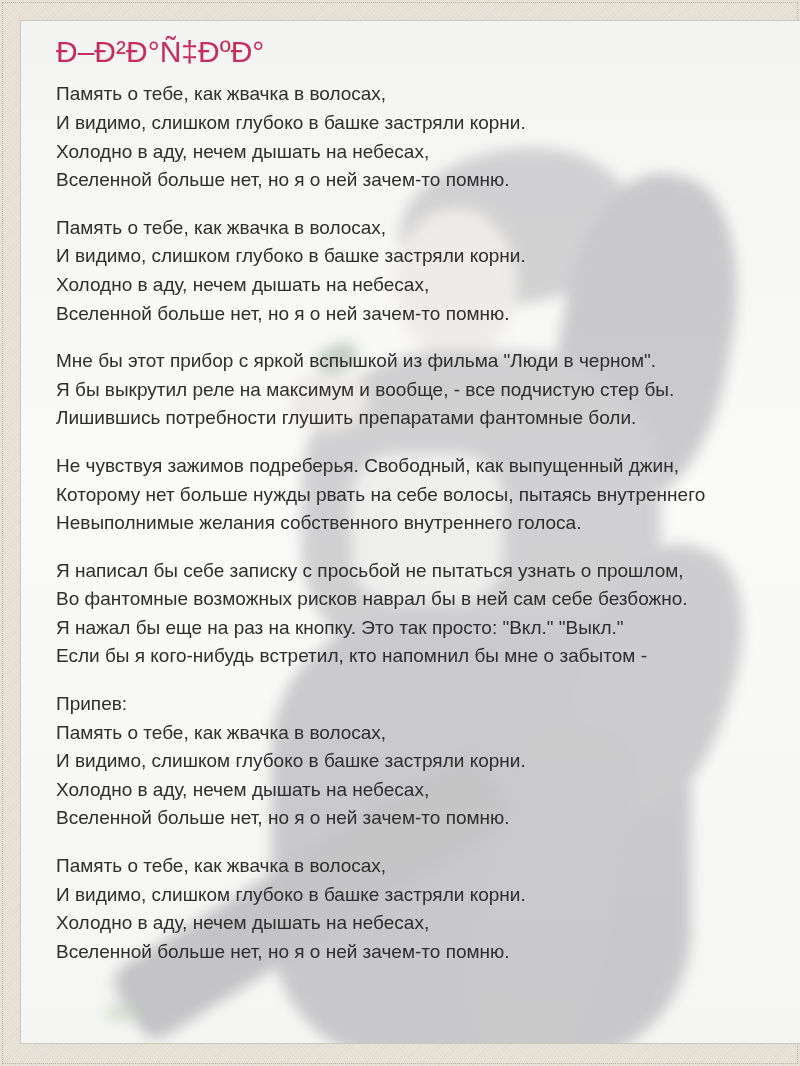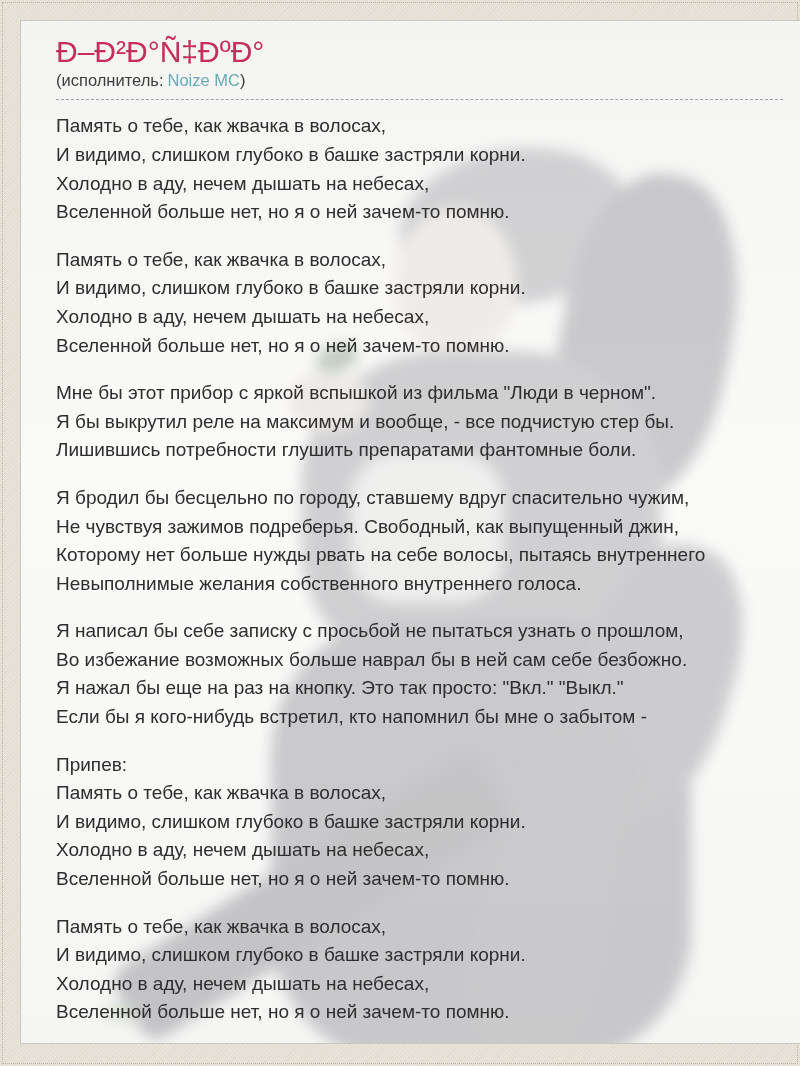--- a/index.html
+++ b/index.html
@@ -82,21 +82,20 @@
     <div class="shape sh-streak"></div>
     <div class="shape sh-mic"></div>
     <div class="shape sh-hand"></div>
     <div class="shape sh-band"></div>
   </div>
 
   <div class="content">
 
     <h1 class="page-title">Ð–Ð²Ð°Ñ‡ÐºÐ°</h1>
 
-    <div class="subtitle"><span>(исполнитель:</span><a class="artist-link">Noize MC</a><span class="paren">)</span></div>
 
     <div class="lyrics">
 
       <p class="stanza">
         <span class="line">Память о тебе, как жвачка в волосах,</span>
         <span class="line">И видимо, слишком глубоко в башке застряли корни.</span>
         <span class="line">Холодно в аду, нечем дышать на небесах,</span>
         <span class="line">Вселенной больше нет, но я о ней зачем-то помню.</span>
       </p>
 
@@ -107,29 +106,28 @@
         <span class="line">Вселенной больше нет, но я о ней зачем-то помню.</span>
       </p>
 
       <p class="stanza">
         <span class="line">Мне бы этот прибор с яркой вспышкой из фильма "Люди в черном".</span>
         <span class="line">Я бы выкрутил реле на максимум и вообще, - все подчистую стер бы.</span>
         <span class="line">Лишившись потребности глушить препаратами фантомные боли.</span>
       </p>
 
       <p class="stanza">
-        <span class="line">Я бродил бы бесцельно по городу, ставшему вдруг спасительно чужим,</span>
         <span class="line">Не чувствуя зажимов подреберья. Свободный, как выпущенный джин,</span>
         <span class="line">Которому нет больше нужды рвать на себе волосы, пытаясь внутреннего</span>
         <span class="line">Невыполнимые желания собственного внутреннего голоса.</span>
       </p>
 
       <p class="stanza">
         <span class="line">Я написал бы себе записку с просьбой не пытаться узнать о прошлом,</span>
-        <span class="line">Во избежание возможных больше наврал бы в ней сам себе безбожно.</span>
+        <span class="line">Во фантомные возможных рисков наврал бы в ней сам себе безбожно.</span>
         <span class="line">Я нажал бы еще на раз на кнопку. Это так просто: "Вкл." "Выкл."</span>
         <span class="line">Если бы я кого-нибудь встретил, кто напомнил бы мне о забытом -</span>
       </p>
 
       <p class="stanza">
         <span class="line">Припев:</span>
         <span class="line">Память о тебе, как жвачка в волосах,</span>
         <span class="line">И видимо, слишком глубоко в башке застряли корни.</span>
         <span class="line">Холодно в аду, нечем дышать на небесах,</span>
         <span class="line">Вселенной больше нет, но я о ней зачем-то помню.</span>

